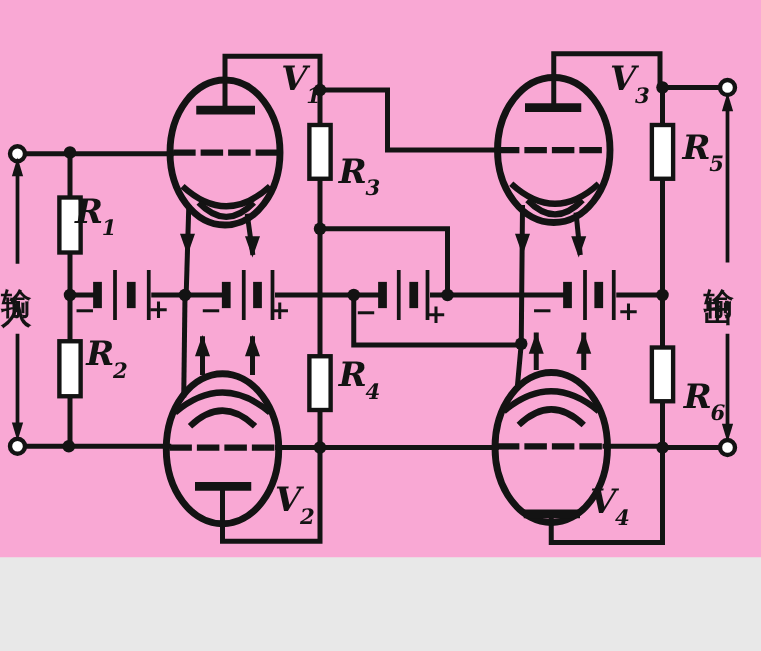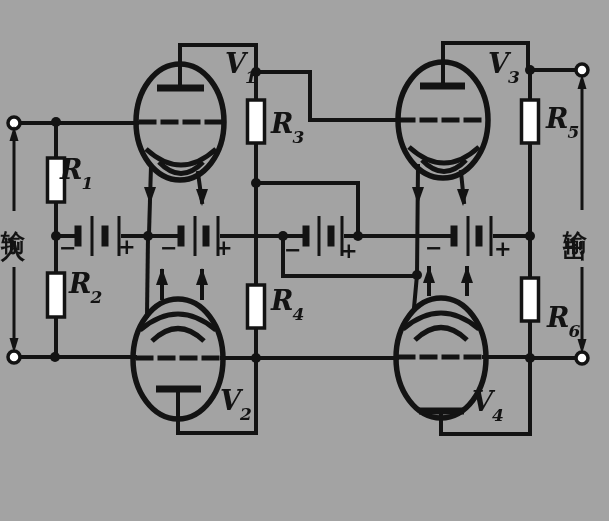--- a/index.html
+++ b/index.html
@@ -1,16 +1,16 @@
 <!DOCTYPE html>
 <html><head>
 <meta charset="utf-8">
 <style>
   html,body{margin:0;padding:0;background:#e8e8e8;}
-  #screen{position:relative;width:609px;height:521px;background:#a3a3a3;overflow:hidden;
+  #screen{position:relative;width:609px;height:446px;background:#f9a8d4;overflow:hidden;
           font-family:"DejaVu Sans",sans-serif;color:#131313;}
   #circuit-svg{position:absolute;left:0;top:0;}
   .ref{position:absolute;font-family:"DejaVu Serif",serif;font-style:italic;font-weight:bold;
        font-size:27px;line-height:1;white-space:nowrap;}
   .ref sub{font-size:17px;font-style:italic;line-height:0;position:relative;top:4px;left:-1px;}
   .pol{position:absolute;font-family:"DejaVu Sans",sans-serif;font-weight:bold;font-size:21px;line-height:1.2;}
   .vlabel{position:absolute;writing-mode:vertical-rl;text-orientation:upright;
           font-weight:bold;font-size:24px;letter-spacing:6px;line-height:1;
           font-family:"DejaVu Sans",sans-serif;}
   #caption{position:absolute;left:0;right:0;top:449px;text-align:center;font-weight:900;
@@ -162,21 +162,21 @@
     </g>
   </svg>
 
   <span class="ref" style="left:225px;top:50px"><i>V</i><sub>1</sub></span>
   <span class="ref" style="left:220px;top:387px"><i>V</i><sub>2</sub></span>
   <span class="ref" style="left:488px;top:50px"><i>V</i><sub>3</sub></span>
   <span class="ref" style="left:472px;top:388px"><i>V</i><sub>4</sub></span>
 
   <span class="ref" style="left:60px;top:156px"><i>R</i><sub>1</sub></span>
   <span class="ref" style="left:69px;top:270px"><i>R</i><sub>2</sub></span>
-  <span class="ref" style="left:271px;top:110px"><i>R</i><sub>3</sub></span>
+  <span class="ref" style="left:271px;top:124px"><i>R</i><sub>3</sub></span>
   <span class="ref" style="left:271px;top:287px"><i>R</i><sub>4</sub></span>
   <span class="ref" style="left:546px;top:105px"><i>R</i><sub>5</sub></span>
   <span class="ref" style="left:547px;top:304px"><i>R</i><sub>6</sub></span>
 
   <span class="pol" style="left:59px;top:236px">−</span>
   <span class="pol" style="left:118px;top:235px">+</span>
   <span class="pol" style="left:160px;top:236px">−</span>
   <span class="pol" style="left:215px;top:236px">+</span>
   <span class="pol" style="left:284px;top:238px">−</span>
   <span class="pol" style="left:340px;top:239px">+</span>

